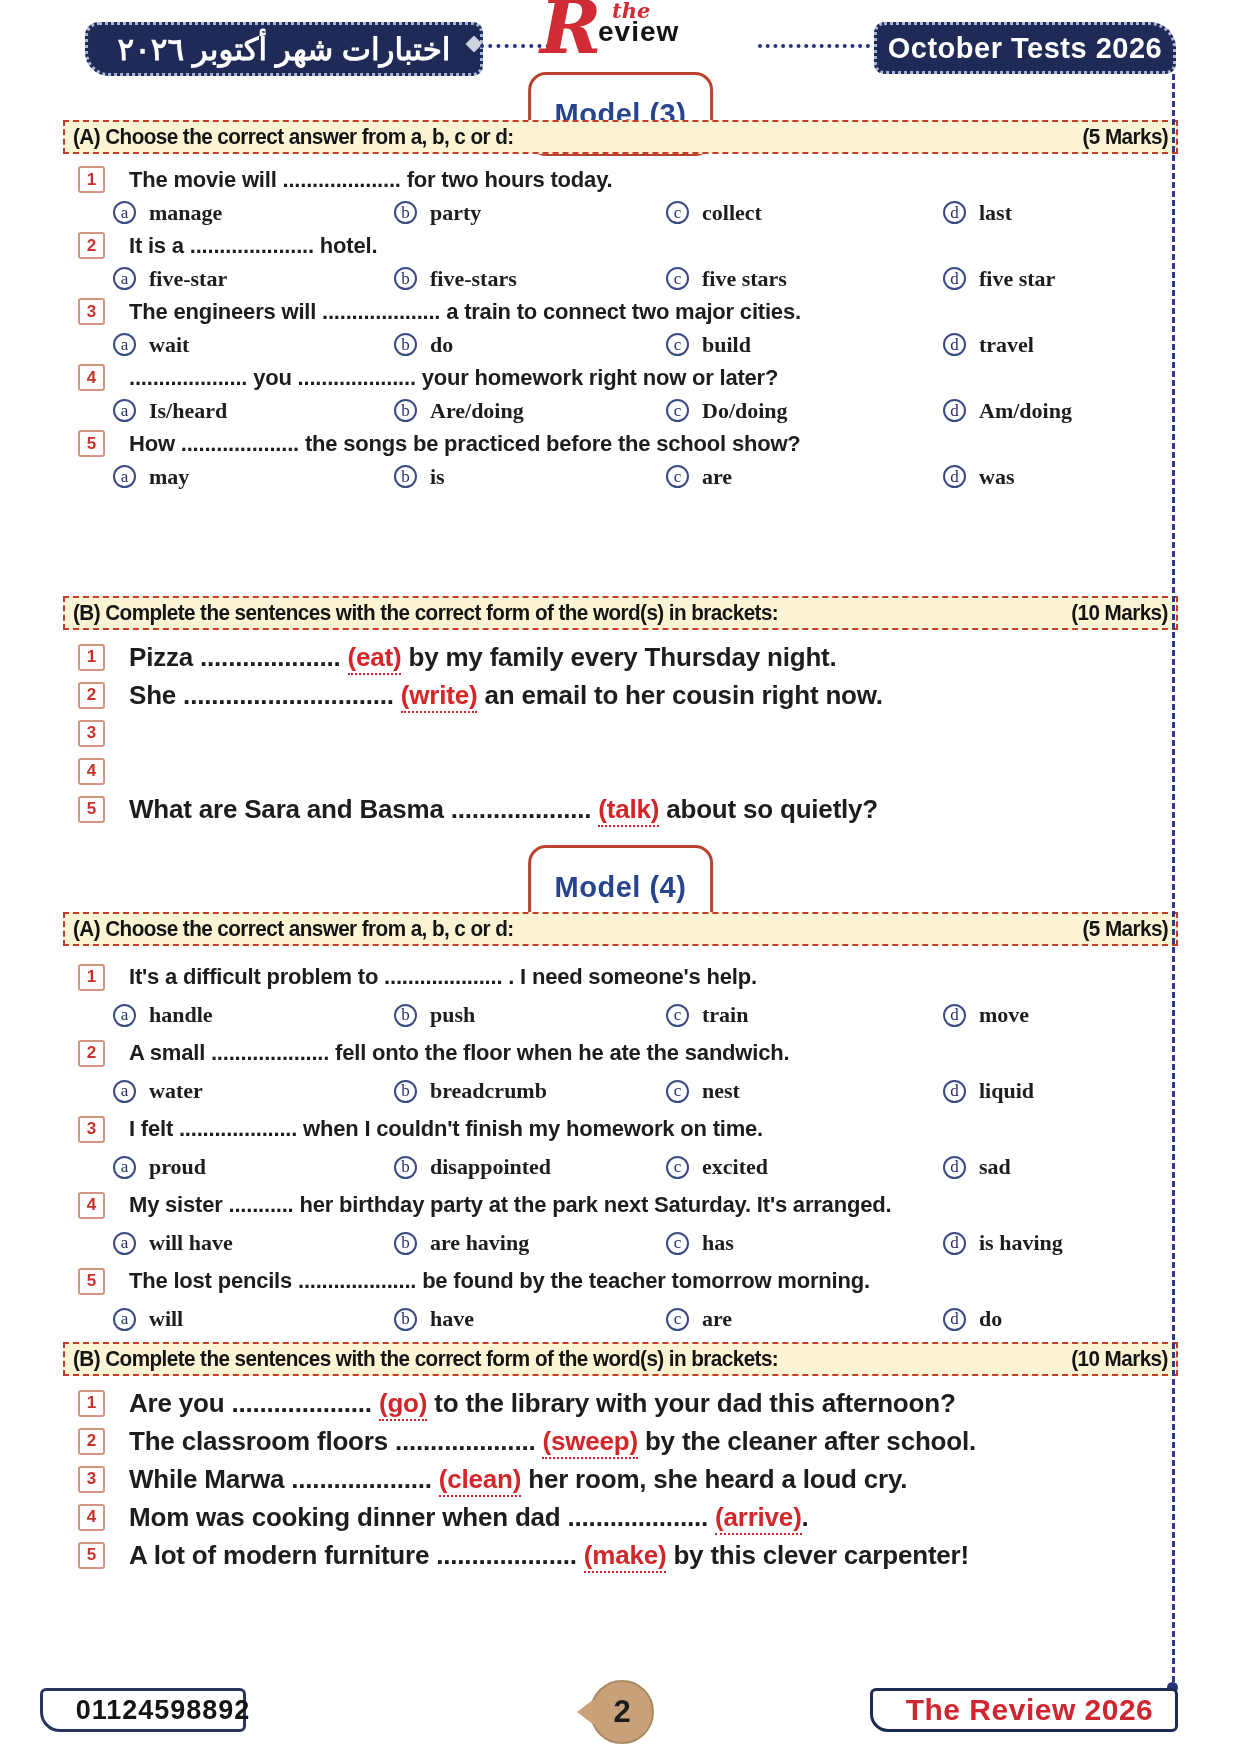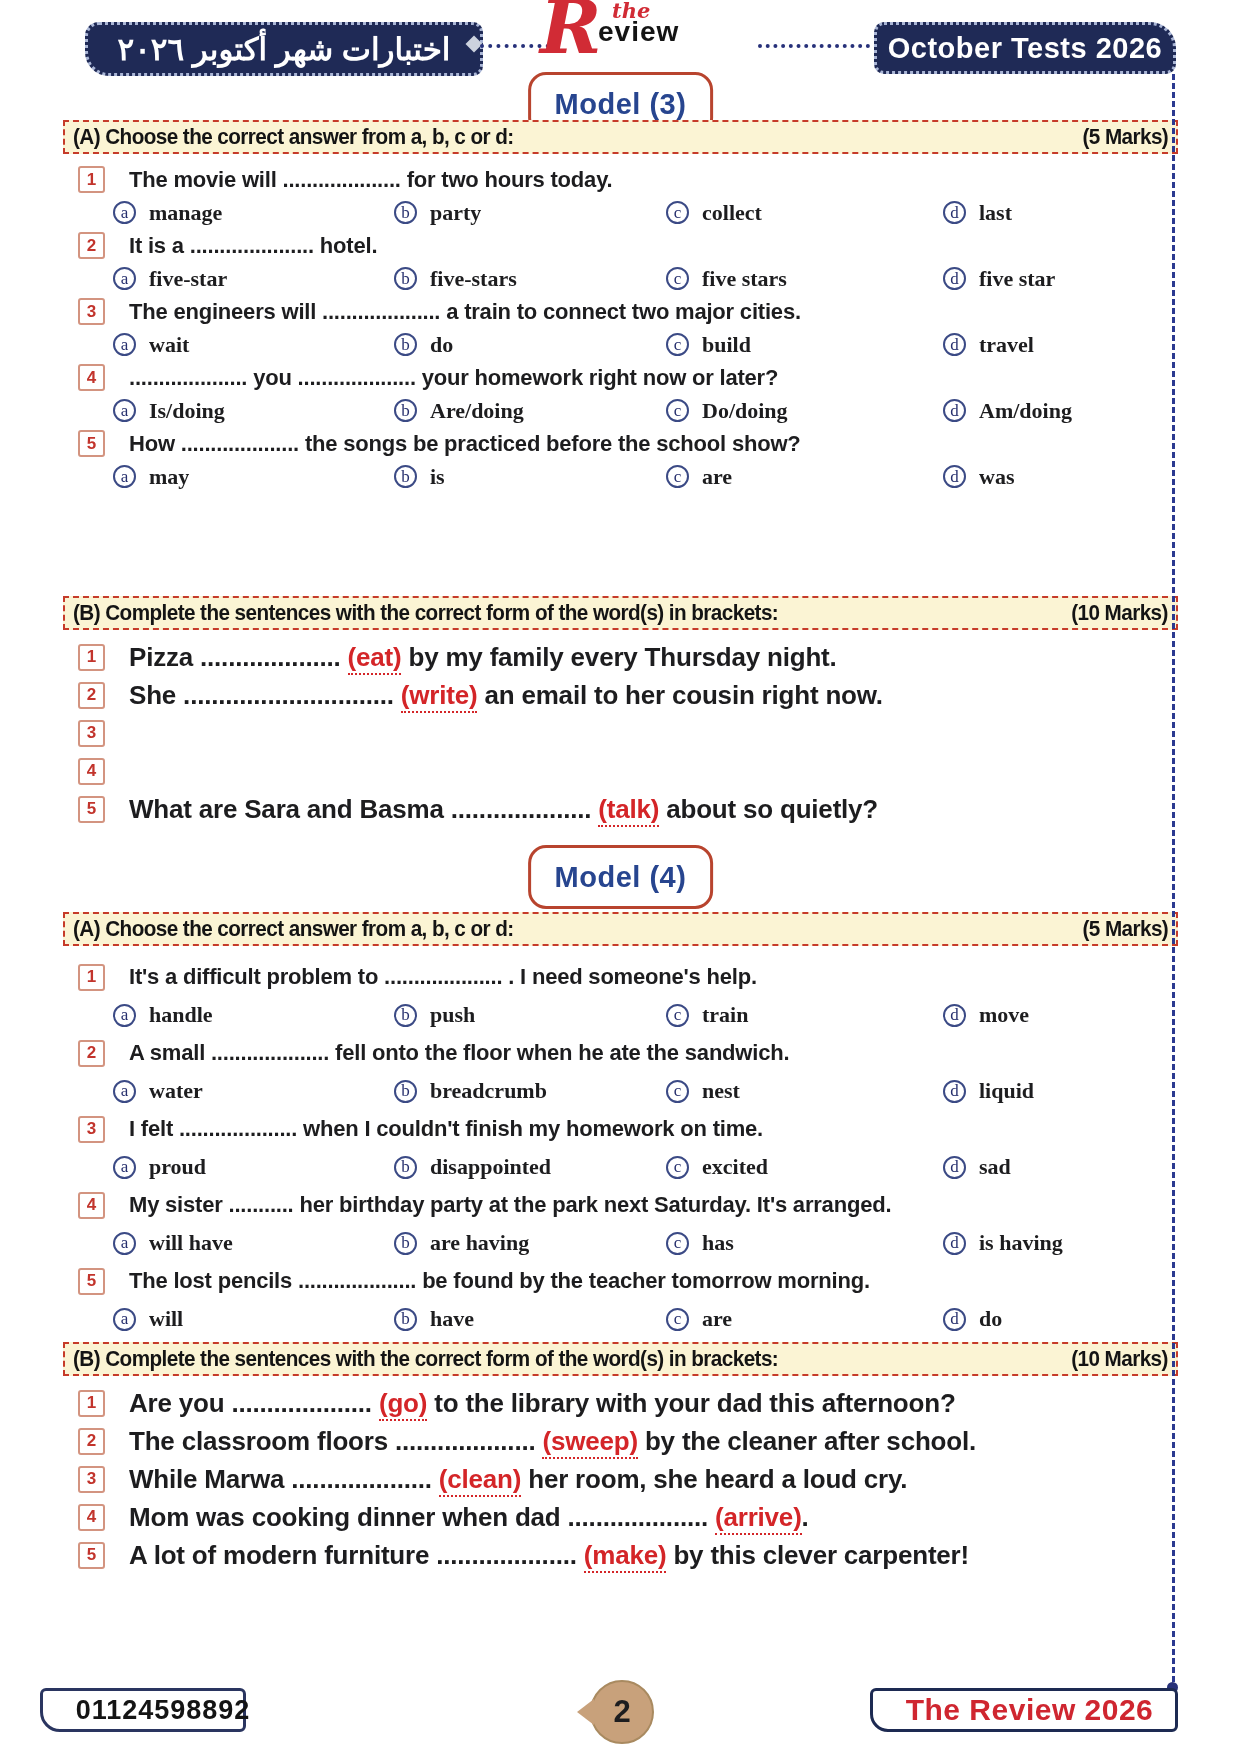--- a/index.html
+++ b/index.html
@@ -23,21 +23,21 @@
   .logo-r{position:absolute;left:0px;top:-12px;font-family:"DejaVu Serif",serif;
           font-style:italic;font-weight:bold;font-size:74px;color:#d12b35;line-height:1;}
   .logo-the{position:absolute;left:72px;top:-4px;font-family:"DejaVu Serif",serif;
             font-style:italic;font-weight:bold;font-size:21px;color:#d12b35;}
   .logo-eview{position:absolute;left:58px;top:14px;font-weight:bold;font-size:28px;
               color:#141414;letter-spacing:1px;}
 
   
   .model-badge{position:absolute;left:50%;transform:translateX(-50%);
                background:#fff;border:3px solid #b8442e;border-radius:18px;
-               padding:8px 24px;height:42px;display:flex;align-items:center;justify-content:center;}
+               padding:18px 24px;height:42px;display:flex;align-items:center;justify-content:center;}
   .model-badge-text{color:#27458f;font-weight:bold;font-size:29px;letter-spacing:0.5px;}
   #badge-0{top:72px;} #badge-1{top:845px;}
 
   
   .section{position:absolute;left:63px;width:1115px;box-sizing:border-box;}
   #seca-0{top:120px;} #secb-0{top:596px;} #seca-1{top:912px;} #secb-1{top:1342px;}
   .sec-header{height:32px;background:#fbf4d4;border:2px dashed #c63b2a;box-sizing:border-box;
               display:flex;align-items:center;justify-content:space-between;padding:15px 8px;}
   .sec-label{font-weight:bold;font-size:22px;letter-spacing:-0.6px;color:#141414;
              transform:scaleX(0.94);transform-origin:left center;white-space:nowrap;}
@@ -185,21 +185,21 @@
       </span>
     </div>
     <div class="q-line">
       <span class="num-box">4</span>
       <span class="q-text">.................... you .................... your homework right now or later?</span>
     </div>
     <div class="opt-row">
 
       <span class="opt">
         <span class="opt-letter">a</span>
-        <span class="opt-text">Is/doing</span>
+        <span class="opt-text">Is/heard</span>
       </span>
       <span class="opt">
         <span class="opt-letter">b</span>
         <span class="opt-text">Are/doing</span>
       </span>
       <span class="opt">
         <span class="opt-letter">c</span>
         <span class="opt-text">Do/doing</span>
       </span>
       <span class="opt">

